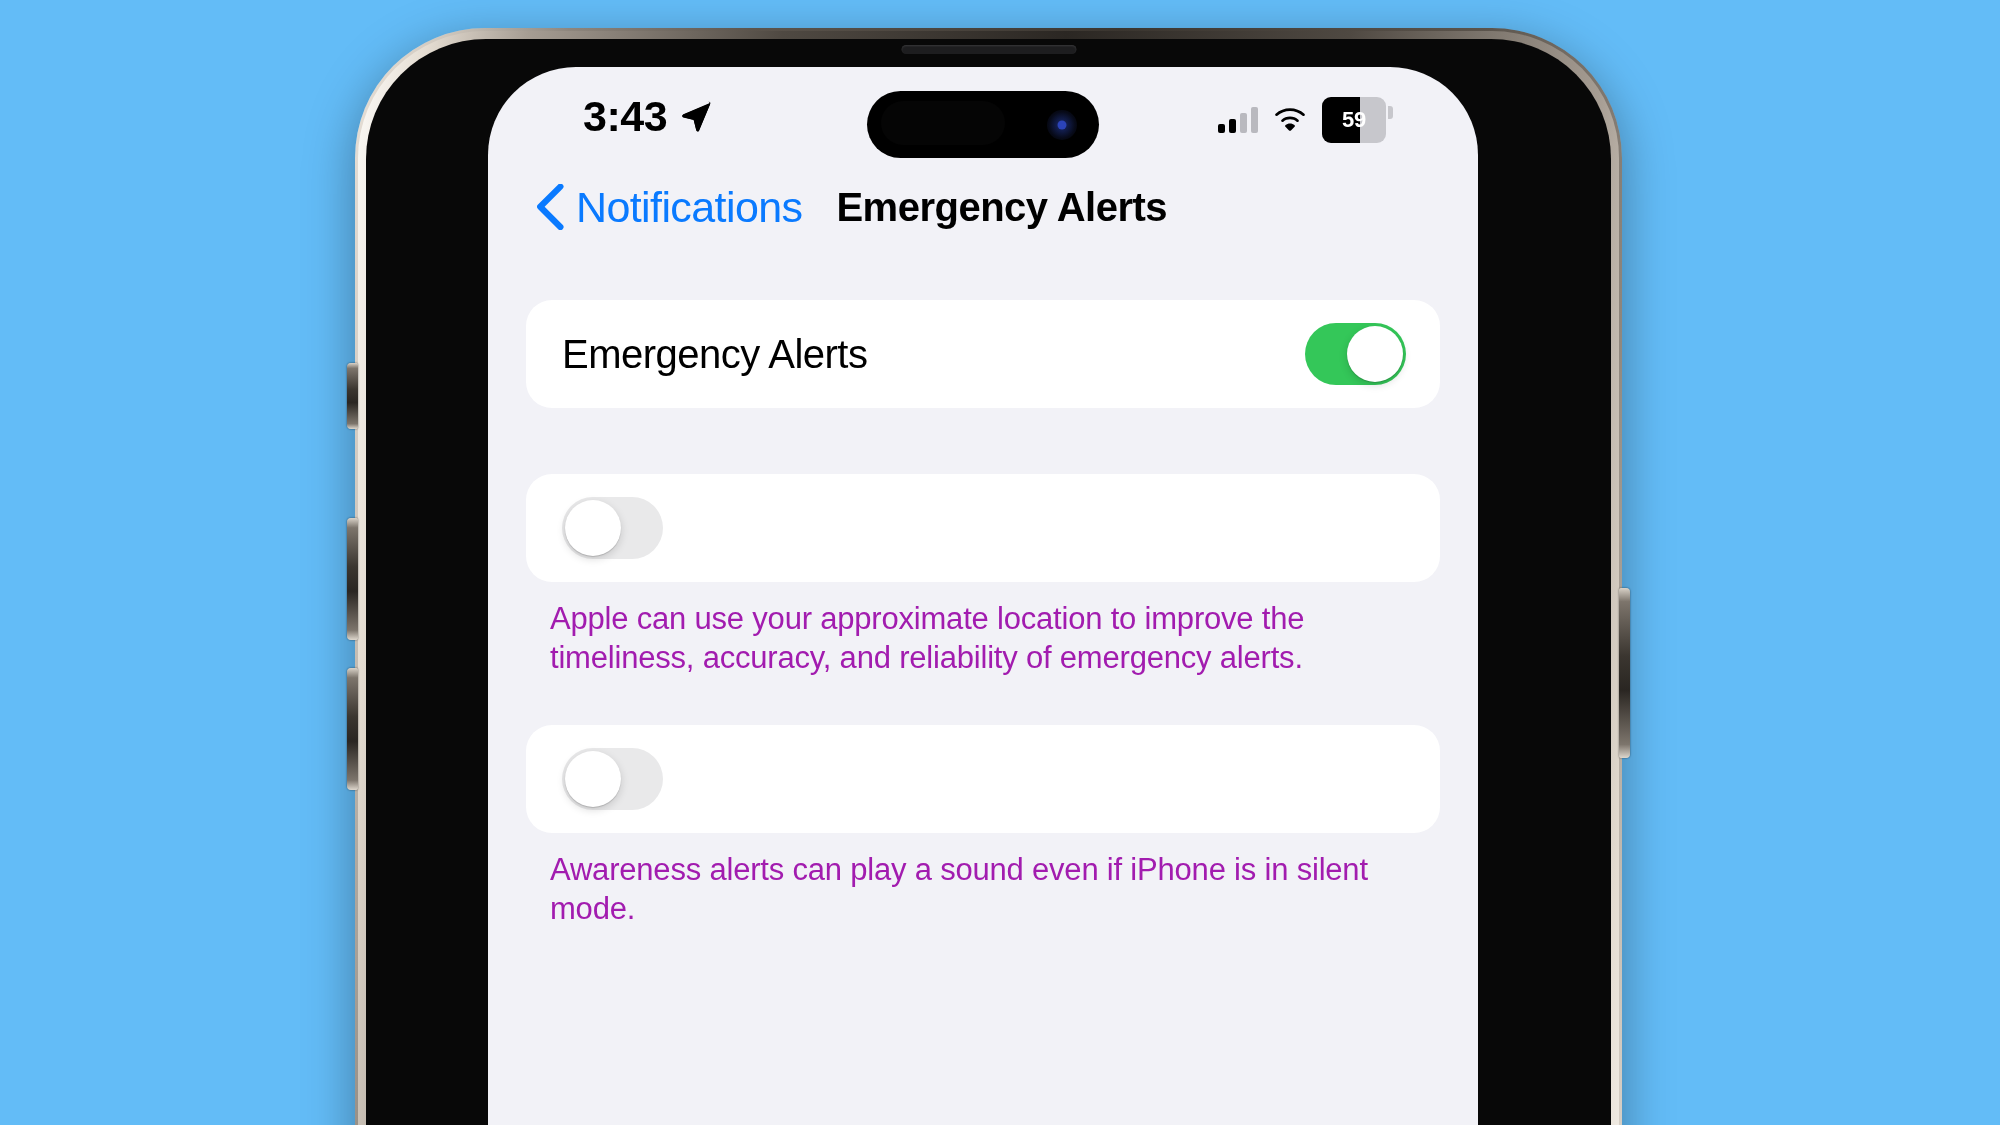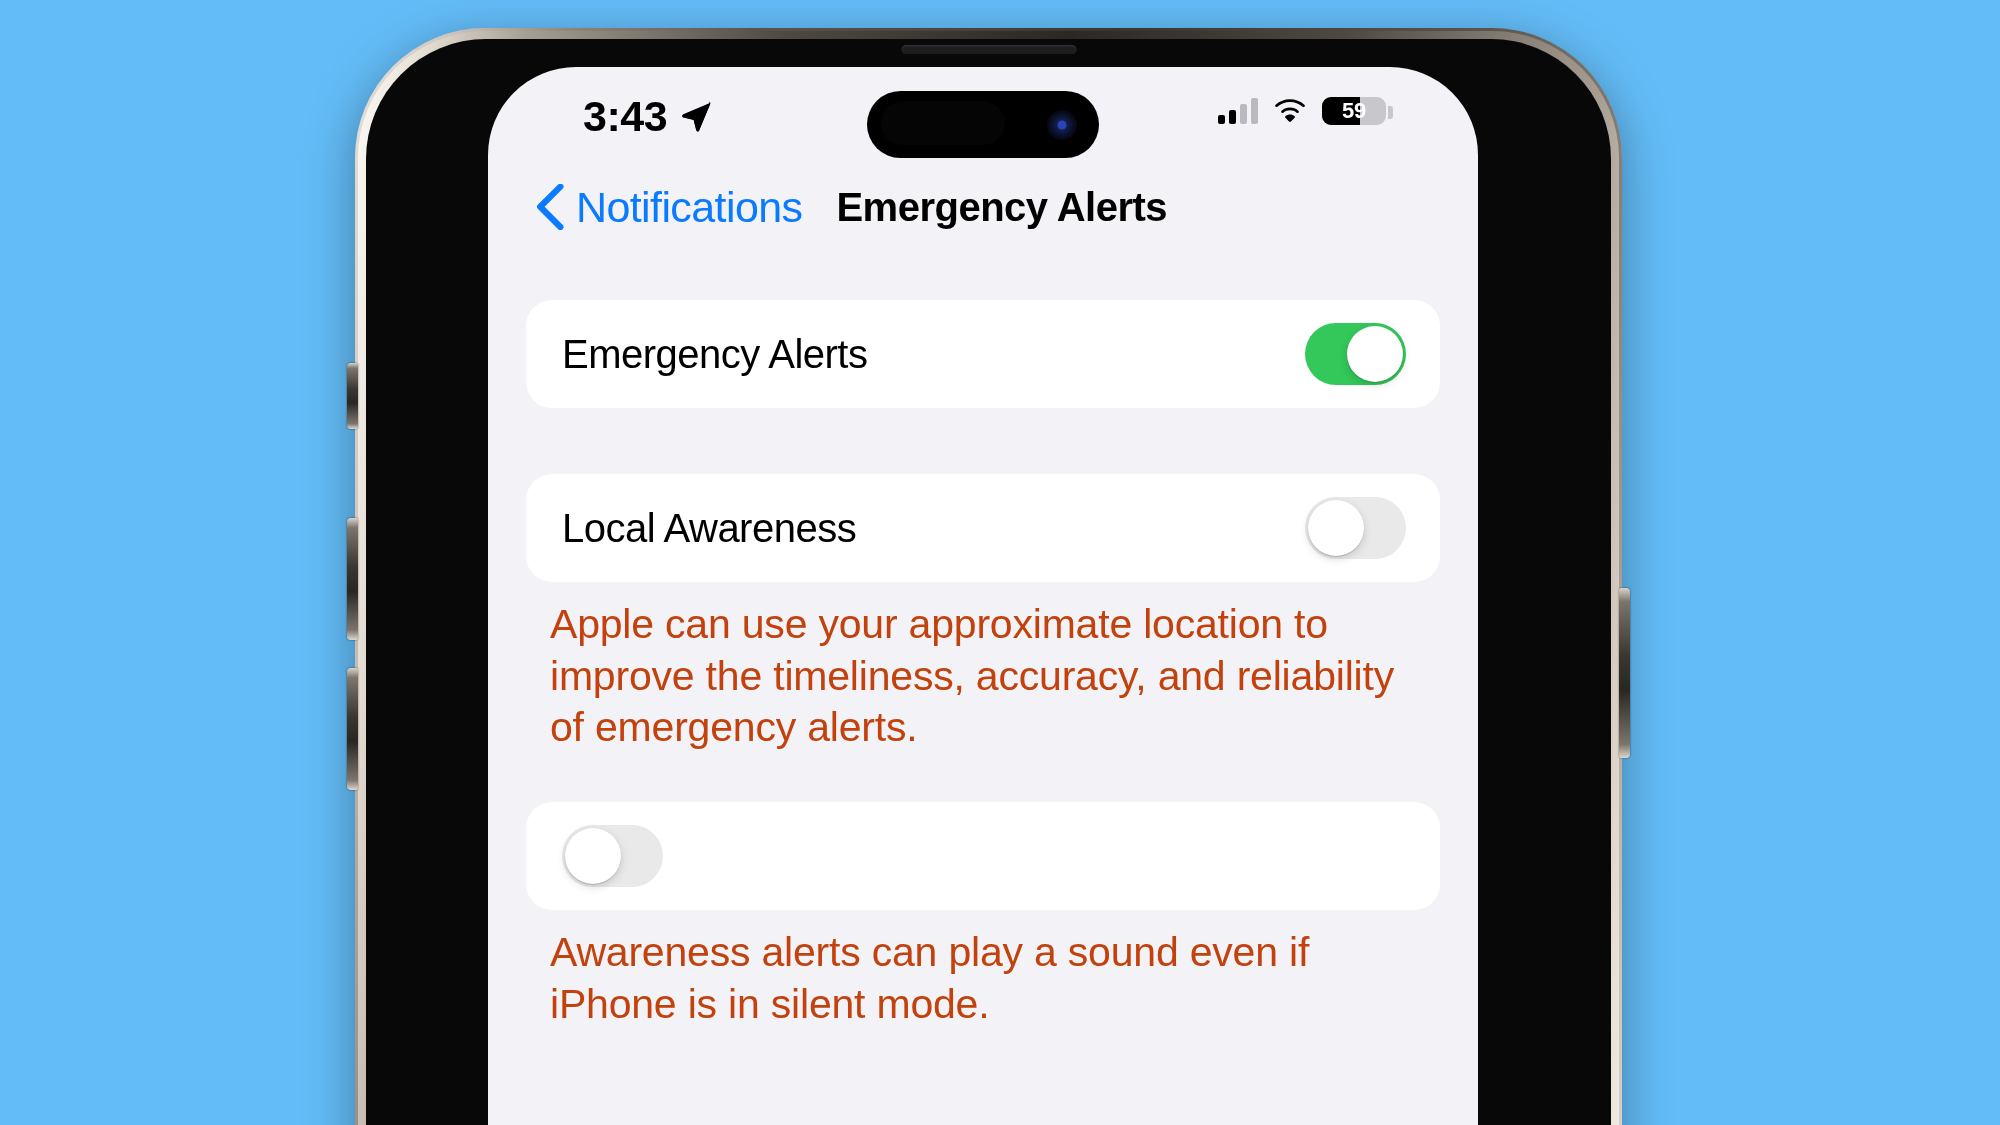--- a/index.html
+++ b/index.html
@@ -107,21 +107,21 @@
   }
   .bars { display:flex; align-items:flex-end; gap:4px; height:26px; }
   .bars i { width:7px; border-radius:2px; background:#000; display:block; }
   .bars i:nth-child(1){ height:9px; }
   .bars i:nth-child(2){ height:14px; }
   .bars i:nth-child(3){ height:20px; background:#b9b9bf; }
   .bars i:nth-child(4){ height:26px; background:#b9b9bf; }
 
   .battery {
     position:relative;
-    width:64px; height:28px;
+    width:64px; height:46px;
     border-radius:9px;
     background:#c7c7cc;
     overflow:visible;
   }
   .battery .fill {
     position:absolute; left:0; top:0; bottom:0;
     width:59%;
     border-radius:9px 0 0 9px;
     background:#000;
   }
@@ -243,23 +243,23 @@
     top:3px;
     width:56px; height:56px;
     border-radius:50%;
     background:#fff;
     box-shadow:0 3px 8px rgba(0,0,0,.15), 0 1px 1px rgba(0,0,0,.16);
   }
   .toggle.on  .knob { right:3px; }
   .toggle.off .knob { left:3px; }
 
   .footnote {
-    font-size:41px;
+    font-size:31px;
     line-height:1.26;
-    color:#c2410c;
+    color:#a21caf;
     letter-spacing:-.2px;
     padding:17px 22px 0 24px;
   }
 
   .gap-lg { height:66px; }
   .gap-md { height:48px; }
 </style>
 </head>
 <body style="background: rgb(99, 188, 247);">
 
@@ -330,21 +330,20 @@
           <span class="toggle on">
             <span class="knob"></span>
           </span>
         </div>
       </div>
 
       <div class="gap-lg"></div>
 
       <div class="card">
         <div class="row">
-          <span class="row-label">Local Awareness</span>
           <span class="toggle off">
             <span class="knob"></span>
           </span>
         </div>
       </div>
       <div class="footnote">Apple can use your approximate location to improve the timeliness, accuracy, and reliability of emergency alerts.</div>
 
       <div class="gap-md"></div>
 
       <div class="card">

